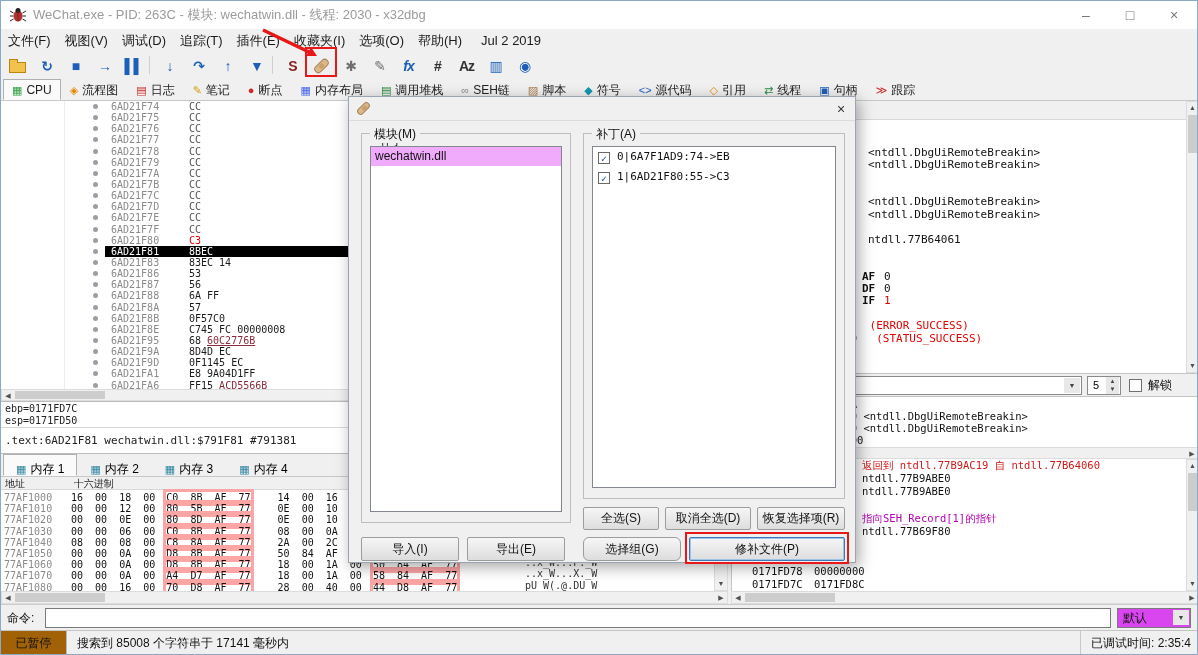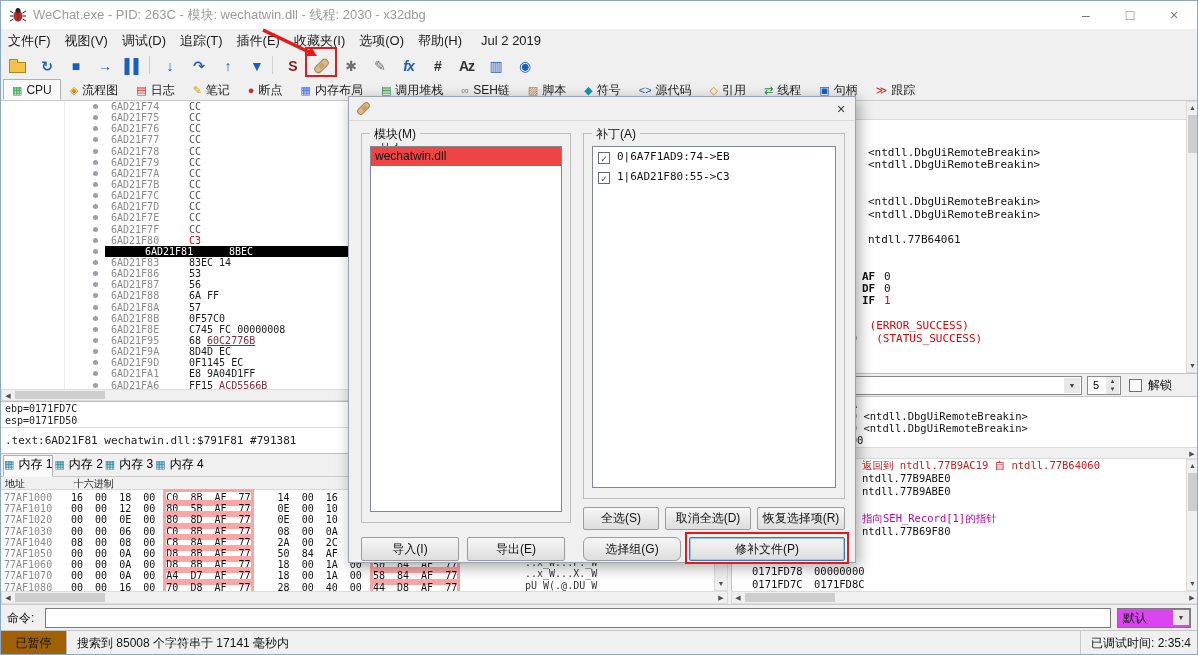--- a/index.html
+++ b/index.html
@@ -41,29 +41,29 @@
   .dgut{width:64px;flex:none;border-right:1px solid #ececec;}
   .ddot{width:40px;flex:none;position:relative;}
   .dotc{position:absolute;left:28px;top:3px;width:5px;height:5px;border-radius:50%;background:#9aa0a6;display:block;}
   .dmain{flex:1;display:flex;}
   .daddr{width:76px;flex:none;color:#8a8a8a;padding-left:6px;}
   .dbytes{padding-left:8px;color:#1a1a1a;white-space:pre;}
   .seg.gray{color:#555;}
   .seg.red{color:#e00000;}
   .seg.u{text-decoration:underline;color:#8a2b3c;}
   .drow.sel .dmain{background:#000;}
-  .drow.sel .daddr,.drow.sel .seg{color:#fff;padding-left:40px;}
+  .drow.sel .daddr,.drow.sel .seg{color:#fff;}
 
   .infobox{position:absolute;left:0;top:400px;width:727px;height:26px;background:#fff;border-top:1px solid #bcbcbc;font-family:"DejaVu Sans Mono",monospace;font-size:10px;line-height:12px;padding:1px 0 0 4px;color:#222;}
   .infobox div{height:12px;}
   .statusline{position:absolute;left:0;top:426px;width:727px;height:27px;background:#fff;border-top:1px solid #d8d8d8;border-bottom:1px solid #bcbcbc;font-family:"DejaVu Sans Mono",monospace;font-size:11px;line-height:25px;padding-left:4px;color:#222;}
 
   
   .memtabs{position:absolute;left:0;top:453px;width:727px;height:23px;background:#f0f0f0;padding-left:2px;white-space:nowrap;border-bottom:1px solid #c8c8c8;}
-  .memtab{display:inline-block;height:22px;line-height:16px;padding:0 0;font-size:12px;border:1px solid transparent;text-align:center;}
+  .memtab{display:inline-block;height:22px;line-height:29px;padding:0 12px;font-size:12px;border:1px solid transparent;text-align:center;}
   .memtab.active{background:#fafafa;border:1px solid #b0b0b0;border-bottom:1px solid #fafafa;}
   .memtab-icon{font-size:11px;margin-right:4px;}
   .dump{position:absolute;left:0;top:476px;width:713px;height:114px;background:#fff;font-family:"DejaVu Sans Mono",monospace;font-size:10px;overflow:hidden;}
   .dump-header{height:13px;line-height:13px;background:#f0f0f0;border-bottom:1px solid #d8d8d8;color:#222;font-family:"Liberation Sans","DejaVu Sans",sans-serif;font-size:10px;}
   .dh-addr{display:inline-block;width:70px;padding-left:4px;}
   .mrow{height:11.2px;line-height:11.2px;white-space:pre;position:relative;}
   .maddr{display:inline-block;width:70px;color:#8a8a8a;padding-left:3px;}
   .mgrp{display:inline-block;margin-right:9px;color:#111;}
   .mgrp.boxed{border:3px solid #fca5a5;margin:-1px 24px -1px -1px;}
   .mascii{position:absolute;left:524px;color:#333;}
@@ -120,21 +120,21 @@
   .dlg-icon{position:absolute;left:6px;top:4px;width:20px;height:16px;}
   .dlg-icon .icon-bandaid{left:1px;top:4px;width:15px;height:7px;}
   .dlg-title-text{position:absolute;left:30px;top:0;line-height:24px;font-size:12px;color:#111;margin-top:32px;}
   .dlg-close{position:absolute;right:4px;top:2px;width:20px;height:20px;text-align:center;line-height:20px;font-size:14px;color:#333;}
   .groupbox{position:absolute;border:1px solid #bdbdbd;}
   .gb-label{position:absolute;top:-8px;left:8px;background:#f0f0f0;padding:0 4px;font-size:12px;color:#111;}
   .gb-modules{left:12px;top:36px;width:210px;height:390px;}
   .gb-patches{left:234px;top:36px;width:262px;height:366px;}
   .listbox{position:absolute;left:8px;top:12px;right:8px;bottom:10px;background:#fff;border:1px solid #828790;overflow:hidden;}
   .mod-item{height:19px;line-height:19px;padding-left:4px;font-size:12px;color:#111;}
-  .mod-item.selected{background:#ef4444;}
+  .mod-item.selected{background:#f0abfc;}
   .patch-item{height:20px;line-height:20px;padding-left:5px;font-size:11px;font-family:"DejaVu Sans Mono",monospace;white-space:nowrap;color:#111;}
   .chk{display:inline-block;width:12px;height:12px;background:#fff;border:1px solid #6a6a6a;vertical-align:-2px;margin-right:7px;text-align:center;line-height:11px;font-size:10px;color:#2557a0;font-weight:bold;}
   .dlg-btn{position:absolute;height:23px;background:linear-gradient(#f6f6f6,#dddddd);border:1px solid #9c9c9c;font-size:12px;text-align:center;line-height:21px;color:#111;border-radius:2px;}
   .btn-select-all{left:234px;top:410px;width:76px;}
   .btn-deselect{left:316px;top:410px;width:86px;}
   .btn-restore{left:408px;top:410px;width:88px;}
   .btn-import{left:12px;top:440px;width:98px;height:24px;line-height:22px;}
   .btn-export{left:118px;top:440px;width:98px;height:24px;line-height:22px;}
   .btn-group{left:234px;top:440px;width:98px;height:24px;line-height:22px;border-radius:6px;}
   .btn-patchfile{left:340px;top:440px;width:156px;height:24px;line-height:22px;border:1px solid #3a78b8;box-shadow:inset 0 0 0 1px #9cc3e8;}

